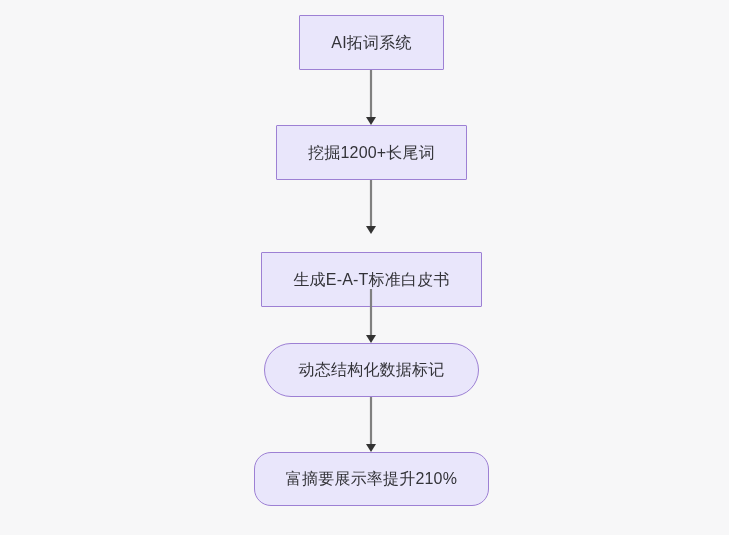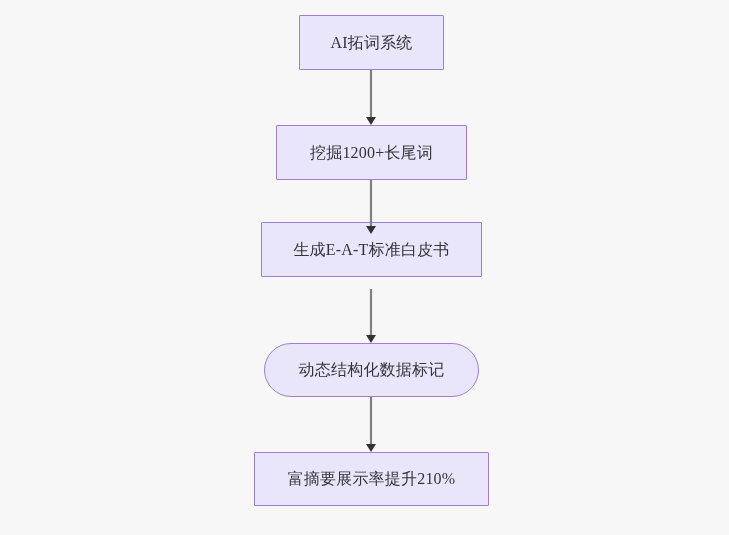--- a/index.html
+++ b/index.html
@@ -27,21 +27,21 @@
     align-items: center;
     justify-content: center;
     border-radius: 1px;
   }
   .node-label {
     font-size: 16px;
     line-height: 1;
     color: #333338;
     letter-spacing: 0.2px;
     white-space: nowrap;
-    font-family: Liberation Serif, serif;
+    font-family: Liberation Sans, sans-serif;
   }
   .connector {
     position: absolute;
     width: 18px;
     display: block;
   }
   .connector svg {
     display: block;
     overflow: visible;
   }
@@ -52,29 +52,29 @@
 <div id="flowchart-canvas">
 
   <div class="node" style="left: 299px; top: 15px; width: 145px; height: 55px; background: rgb(233, 230, 251); border-color: rgb(157, 128, 212); color: rgb(51, 51, 56);">
     <span class="node-label">AI拓词系统</span>
   </div>
 
   <div class="node" style="left: 276px; top: 125px; width: 191px; height: 55px; background: rgb(233, 230, 251); border-color: rgb(157, 128, 212); color: rgb(51, 51, 56);">
     <span class="node-label">挖掘1200+长尾词</span>
   </div>
 
-  <div class="node" style="left: 261px; top: 222px; width: 221px; height: 55px; background: rgb(233, 230, 251); border-color: rgb(157, 128, 212); color: rgb(51, 51, 56);">
+  <div class="node" style="left: 261px; top: 252px; width: 221px; height: 55px; background: rgb(233, 230, 251); border-color: rgb(157, 128, 212); color: rgb(51, 51, 56);">
     <span class="node-label">生成E-A-T标准白皮书</span>
   </div>
 
   <div class="node" style="left: 264px; top: 343px; width: 215px; height: 54px; background: rgb(233, 230, 251); border-color: rgb(157, 128, 212); color: rgb(51, 51, 56); border-radius: 27px;">
     <span class="node-label">动态结构化数据标记</span>
   </div>
 
-  <div class="node" style="left: 254px; top: 452px; width: 235px; height: 54px; background: rgb(233, 230, 251); border-color: rgb(157, 128, 212); color: rgb(51, 51, 56);">
+  <div class="node" style="left: 254px; top: 452px; width: 235px; height: 54px; background: rgb(233, 230, 251); border-color: rgb(157, 128, 212); color: rgb(51, 51, 56); border-radius: 17px;">
     <span class="node-label">富摘要展示率提升210%</span>
   </div>
 
   <div class="connector" style="left: 362px; top: 70px; height: 55px;">
       <svg width="18" height="55" viewBox="0 0 18 55">
         <line x1="9" y1="0" x2="9" y2="48" stroke="#808080" stroke-width="2.2"></line>
         <polygon points="4,47 14,47 9,55" fill="#333333"></polygon>
       </svg>
     </div>
   <div class="connector" style="left: 362px; top: 180px; height: 54px;">

